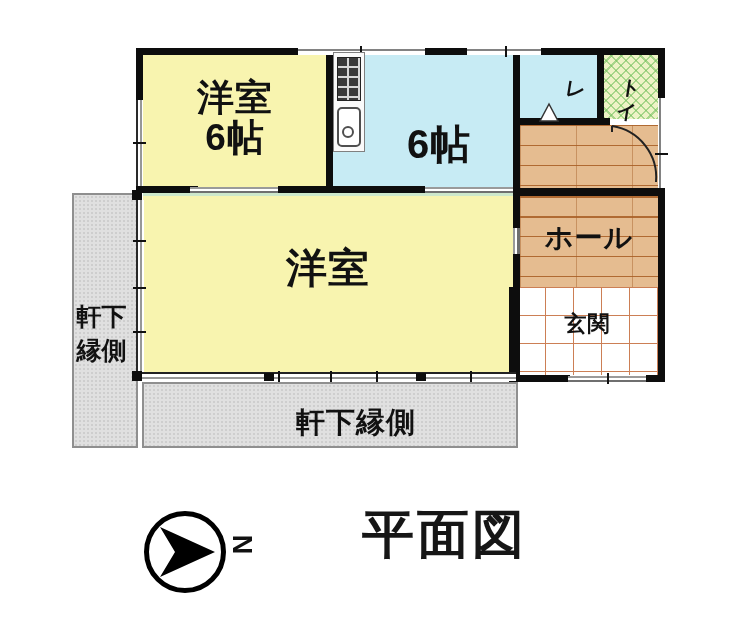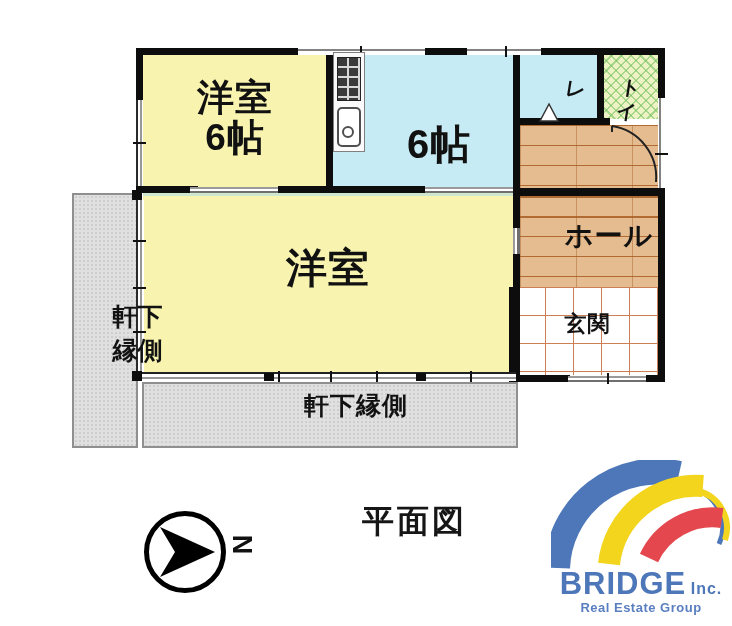--- a/index.html
+++ b/index.html
@@ -41,21 +41,21 @@
       #3a3a3a;border:1px solid #222;box-sizing:border-box;}
   .sink{position:absolute;background:#fff;border:2px solid #4f4f4f;border-radius:5px;box-sizing:border-box;}
   .sink-bowl{position:absolute;border:2px solid #4f4f4f;border-radius:50%;background:#fff;box-sizing:border-box;}
   
   .compass-circle{position:absolute;border:5px solid #000;border-radius:50%;background:#fff;box-sizing:content-box;}
   .north-letter{position:absolute;font-weight:900;font-size:27px;color:#111;transform:rotate(90deg);}
   
   .logo-name{color:#4d77b8;font-weight:700;font-size:31px;letter-spacing:1px;line-height:1;}
   .logo-suffix{color:#4d77b8;font-weight:700;font-size:16px;letter-spacing:1px;}
   .logo-tagline{color:#5a7fc0;font-weight:700;font-size:13px;letter-spacing:.5px;margin-top:1px;}
-  .title-text{position:absolute;font-weight:700;font-size:32px;color:#161616;letter-spacing:3px;}
+  .title-text{position:absolute;font-weight:700;font-size:52px;color:#161616;letter-spacing:3px;}
 </style>
 </head>
 <body>
 
 <div id="stage">
 
   <div class="abs yellow" style="left:143px;top:55px;width:184px;height:132px;"></div>
   <div class="abs blue" style="left:333px;top:55px;width:180px;height:132px;"></div>
   <div class="abs blue" style="left:520px;top:55px;width:78px;height:64px;"></div>
   <div class="abs toilet-fill" style="left:604px;top:55px;width:54px;height:64px;"></div>
@@ -123,55 +123,41 @@
     <span>洋室</span><br>
     <span>6帖</span>
   </div>
   <div class="room-label" style="left:365px;top:80px;width:148px;font-size:40px;">
     <br>
     <span>6帖</span>
   </div>
   <div class="room-label" style="left:604px;top:57px;width:54px;height:62px;font-size:20px;writing-mode:vertical-rl;letter-spacing:0;line-height:54px;transform:rotate(9deg);">
     <span>トイレ</span>
   </div>
-  <div class="room-label" style="left:540px;top:223px;width:138px;font-size:28px;font-family:Liberation Mono, monospace;">
+  <div class="room-label" style="left:520px;top:223px;width:138px;font-size:28px;">
     <span>ホール</span>
   </div>
   <div class="room-label" style="left:517px;top:312px;width:141px;font-size:22px;">
     <span>玄関</span>
   </div>
   <div class="room-label" style="left:143px;top:246px;width:370px;font-size:41px;">
     <span>洋室</span><br>
   </div>
-  <div class="room-label" style="left:74px;top:300px;width:55px;font-size:25px;letter-spacing:0;line-height:1.35;padding-left:36px;">
+  <div class="room-label" style="left:74px;top:300px;width:55px;font-size:25px;letter-spacing:0;line-height:1.35;">
     <span>軒下</span><br>
     <span>縁側</span>
   </div>
-  <div class="room-label" style="left:142px;top:392px;width:428px;font-size:25px;">
+  <div class="room-label" style="left:142px;top:407px;width:428px;font-size:29px;">
     <span>軒下縁側</span>
   </div>
 
   <div class="abs" style="left:140px;top:505px;width:140px;height:100px;">
     <div class="compass-circle" style="left:4px;top:6px;width:72px;height:72px;"></div>
     <svg class="abs" style="left:9px;top:11px;width:72px;height:72px;" viewBox="0 0 72 72">
       <polygon points="11,11 66,36 11,61 26,36" fill="#000"></polygon>
     </svg>
     <div class="north-letter" style="left:92px;top:24px;">N</div>
   </div>
 
   <div class="title-text" style="left:362px;top:500px;">平面図</div>
 
-  <div class="abs" style="left:550px;top:460px;width:182px;height:166px;text-align:center;">
-    <svg width="180" height="112" viewBox="0 0 180 112">
-      <path d="M 140 28 A 40 40 0 0 1 168 84" fill="none" stroke="#4d77b8" stroke-width="5"></path>
-      <path d="M 147 31 A 38 38 0 0 1 174 80" fill="none" stroke="#f2d51c" stroke-width="6"></path>
-      <path d="M 6 108 A 100 100 0 0 1 128 14" fill="none" stroke="#4d77b8" stroke-width="26"></path>
-      <path d="M 58 104 A 88 88 0 0 1 152 26" fill="none" stroke="#f2d51c" stroke-width="22"></path>
-      <path d="M 98 98 A 70 70 0 0 1 171 58" fill="none" stroke="#e4484e" stroke-width="20"></path>
-    </svg>
-    <div style="margin-top:-8px;">
-      <span class="logo-name">BRIDGE</span>
-      <span class="logo-suffix">Inc.</span>
-    </div>
-    <div class="logo-tagline">Real Estate Group</div>
-  </div>
 
 </div>
 
 </body></html>

